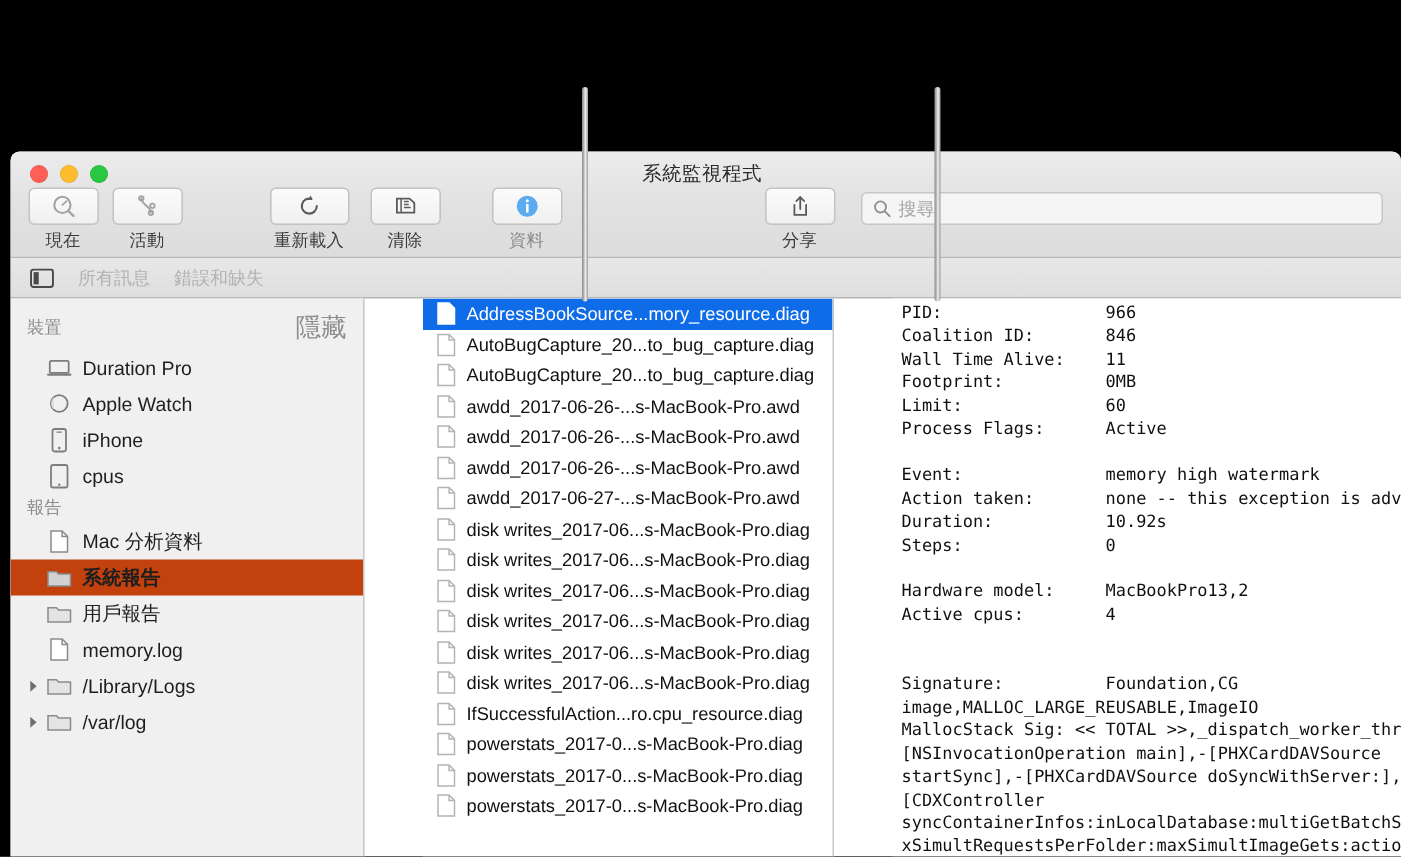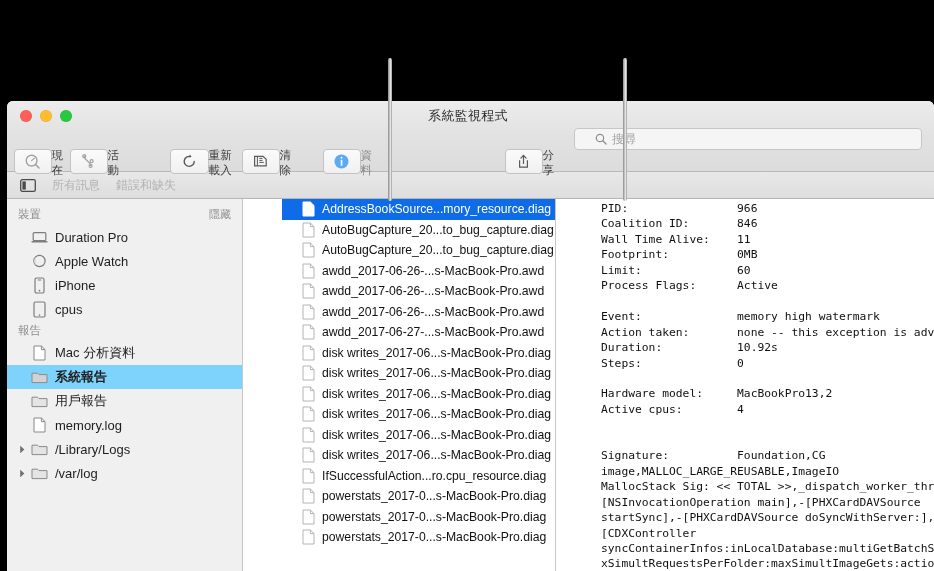--- a/index.html
+++ b/index.html
@@ -54,23 +54,22 @@
   .win-title {
     position: absolute; left: 0; right: 0; top: 6px;
     text-align: center;
     font-size: 13px; color: #2b2b2b; font-weight: 400;
     letter-spacing: .3px;
     margin-left: -5px;
   }
 
   .tb-group { position: absolute; top: 24px; display: flex; }
   .tb-item {
-    display: flex; flex-direction: row; align-items: center;
+    display: flex; flex-direction: column; align-items: center;
     width: 56px;
-    margin-top: 20px;
   }
   .tb-btn {
     width: 47px; height: 25px;
     border-radius: 4px;
     background: linear-gradient(to bottom, #fbfbfb, #f0f0f0);
     border: 1px solid #c3c3c3;
     display: flex; align-items: center; justify-content: center;
   }
   .tb-label { font-size: 11.5px; color: #3c3c3c; margin-top: 3px; letter-spacing: .2px; }
   .tb-label.dim { color: #8a8a8a; }
@@ -80,21 +79,21 @@
   
   .ico { display: block; }
 
   .search-wrap {
     position: absolute; top: 27px; left: 567px;
     width: 348px; height: 22px;
     background: #f5f5f5;
     border: 1px solid #c6c6c6;
     border-radius: 4px;
     display: flex; align-items: center;
-    padding-left: 20px;
+    padding-left: 7px;
   }
   .search-ph { font-size: 12px; color: #a4a4a4; margin-left: 5px; }
 
   
   .filterbar {
     height: 27px;
     background: linear-gradient(to bottom, #e8e8e8, #dedede);
     border-bottom: 1px solid #b5b5b5;
     display: flex; align-items: center;
     padding-left: 13px;
@@ -110,47 +109,47 @@
     background: #f0f0f0;
     border-right: 1px solid #c7c7c7;
     padding-top: 6px;
     overflow: hidden;
   }
   .sb-header {
     display: flex; justify-content: space-between; align-items: center;
     padding: 2px 11px 3px 11px;
     font-size: 11.5px; color: #8d8d8d;
   }
-  .sb-hide { font-size: 11px; color: #8d8d8d; }
+  .sb-hide { font-size: 17px; color: #8d8d8d; }
   .sb-row {
     display: flex; align-items: center;
     height: 24px;
     padding-left: 10px;
     font-size: 13px; color: #1e1e1e;
   }
-  .sb-row.selected { background: #7dd3fc; font-weight: 700; text-align: right; }
+  .sb-row.selected { background: #c2410c; font-weight: 700; text-align: right; }
   .sb-row .disc {
     width: 11px; flex: 0 0 11px;
     display: flex; align-items: center; justify-content: center;
     margin-right: 1px;
   }
   .sb-row .sb-ico { width: 20px; flex: 0 0 20px; display:flex; align-items:center; justify-content:center; margin-right: 6px; }
   .sb-label { white-space: nowrap; }
 
   .filelist {
     width: 274px;
     background: #ffffff;
     border-right: 1px solid #c7c7c7;
     overflow: hidden;
     position: relative;
   }
   .fl-row {
     display: flex; align-items: center;
     height: 20.5px;
-    padding-left: 20px;
+    padding-left: 9px;
     font-size: 12.2px; color: #111;
     white-space: nowrap;
   }
   .fl-row.selected { background: #0f6ce8; color: #ffffff; }
   .fl-ico { width: 15px; flex: 0 0 15px; margin-right: 5px; display:flex; align-items:center; }
 
   .detail {
     flex: 1;
     background: #ffffff;
     overflow: hidden;

